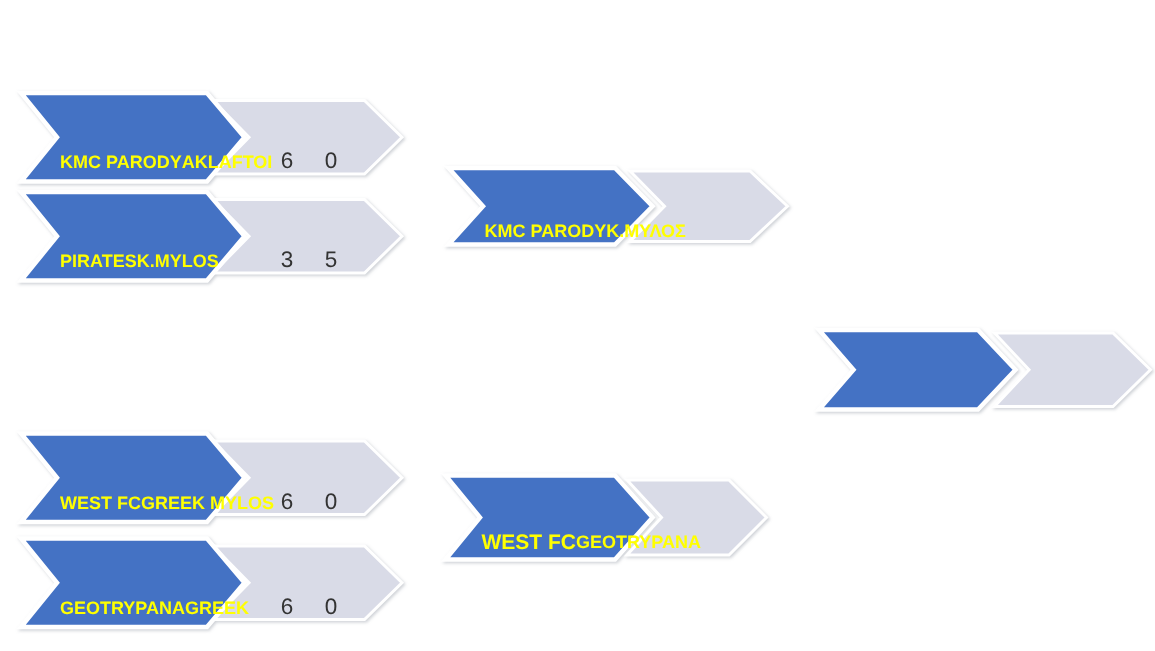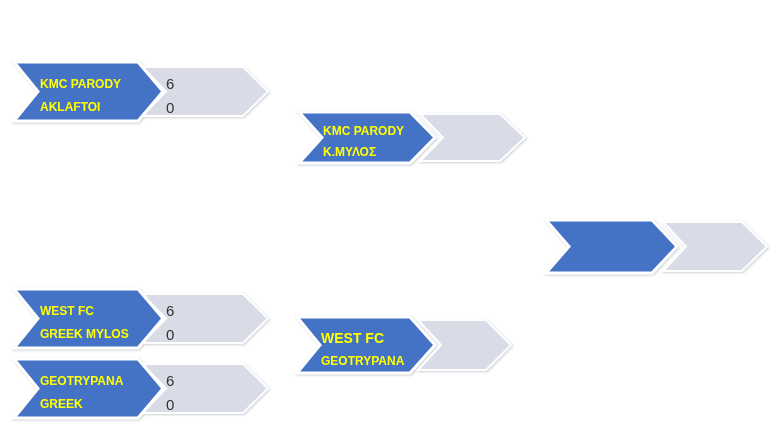--- a/index.html
+++ b/index.html
@@ -32,26 +32,26 @@
     stroke-linejoin: miter;
   }
   .team-arrow {
     fill: var(--winner-arrow, #4472C4);
     stroke: #ffffff;
     stroke-width: 3;
     stroke-linejoin: miter;
   }
   .teams, .scores {
     position: absolute;
-    top: 4px;
+    top: 16px;
     height: 100%;
     display: flex;
-    flex-direction: column;
+    flex-direction: row;
     justify-content: space-evenly;
-    align-items: flex-start;
+    align-items: center;
     text-align: center;
   }
   .team {
     color: var(--team-text, #FFFF00);
     font-weight: bold;
     font-size: 12px;
     line-height: 1;
     white-space: nowrap;
   }
   .team-lg {
@@ -76,20 +76,34 @@
     <div class="teams" style="left:26px;width:98px">
       <div class="team">KMC PARODY</div>
       <div class="team">AKLAFTOI</div>
     </div>
     <div class="scores" style="left:152px;width:80px">
       <div class="score">6</div>
       <div class="score">0</div>
     </div>
   </div>
 
+  <div class="node" style="left:14px;top:128px;width:254px;height:59px">
+    <svg class="arrow-svg" width="254" height="59">
+      <polygon class="score-arrow" points="128,5 229,5 254,29.5 229,54 128,54 152,29.5"></polygon>
+      <polygon class="team-arrow" points="0,0 124,0 149,29.5 124,59 0,59 24,29.5"></polygon>
+    </svg>
+    <div class="teams" style="left:26px;width:98px">
+      <div class="team">PIRATES</div>
+      <div class="team">K.MYLOS</div>
+    </div>
+    <div class="scores" style="left:152px;width:80px">
+      <div class="score">3</div>
+      <div class="score">5</div>
+    </div>
+  </div>
 
   <div class="node" style="left:14px;top:289px;width:254px;height:59px">
     <svg class="arrow-svg" width="254" height="59">
       <polygon class="score-arrow" points="128,5 229,5 254,29.5 229,54 128,54 152,29.5"></polygon>
       <polygon class="team-arrow" points="0,0 124,0 149,29.5 124,59 0,59 24,29.5"></polygon>
     </svg>
     <div class="teams" style="left:26px;width:98px">
       <div class="team">WEST FC</div>
       <div class="team">GREEK MYLOS</div>
     </div>

